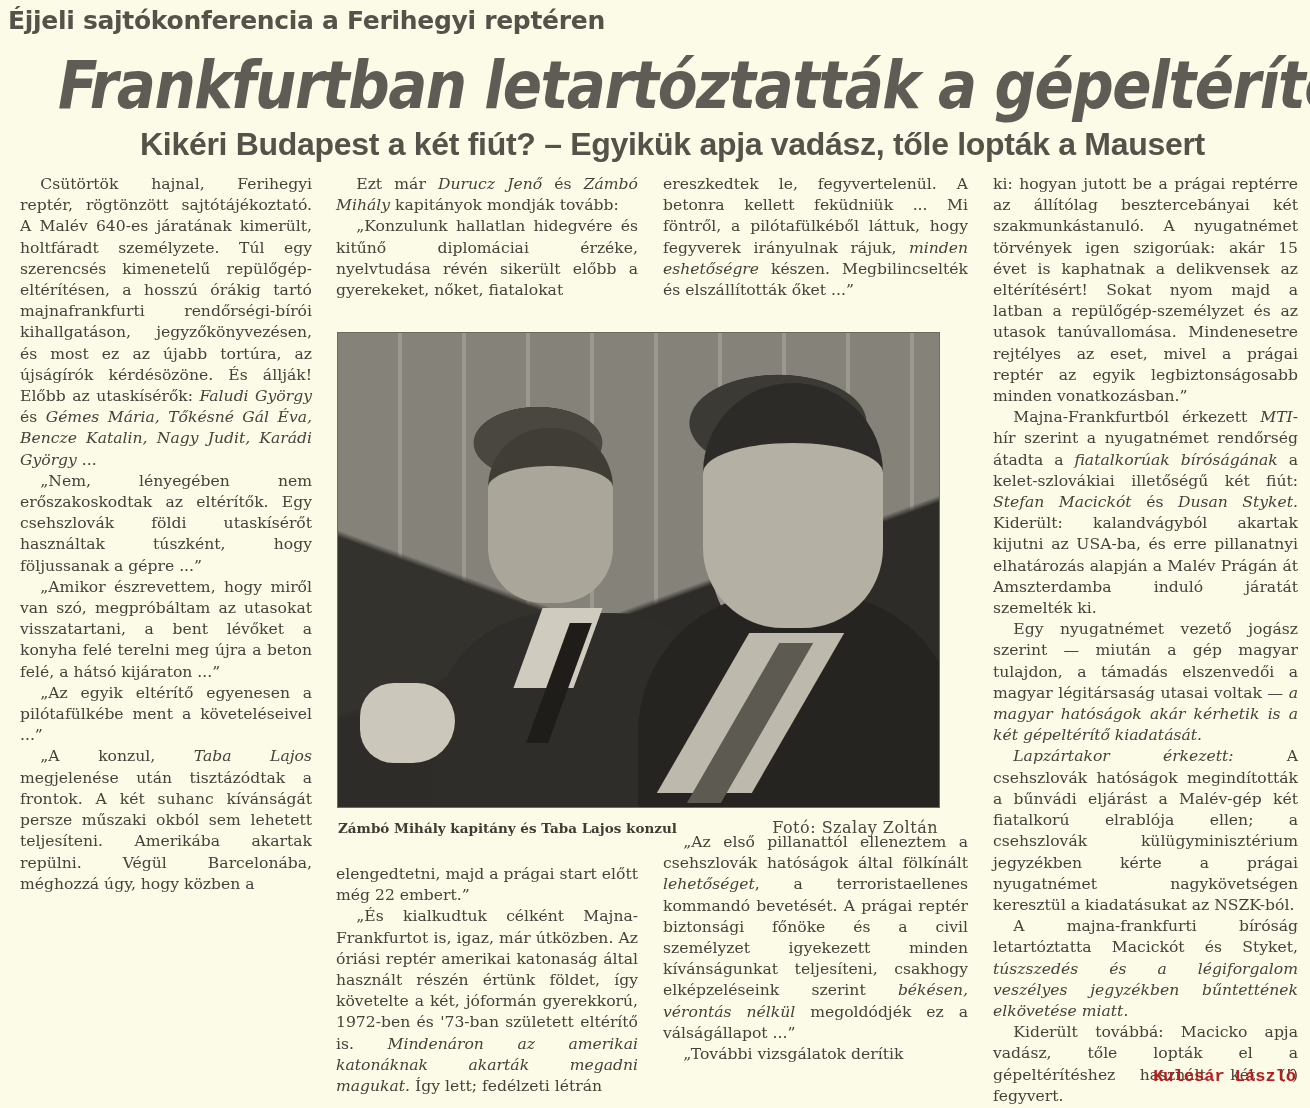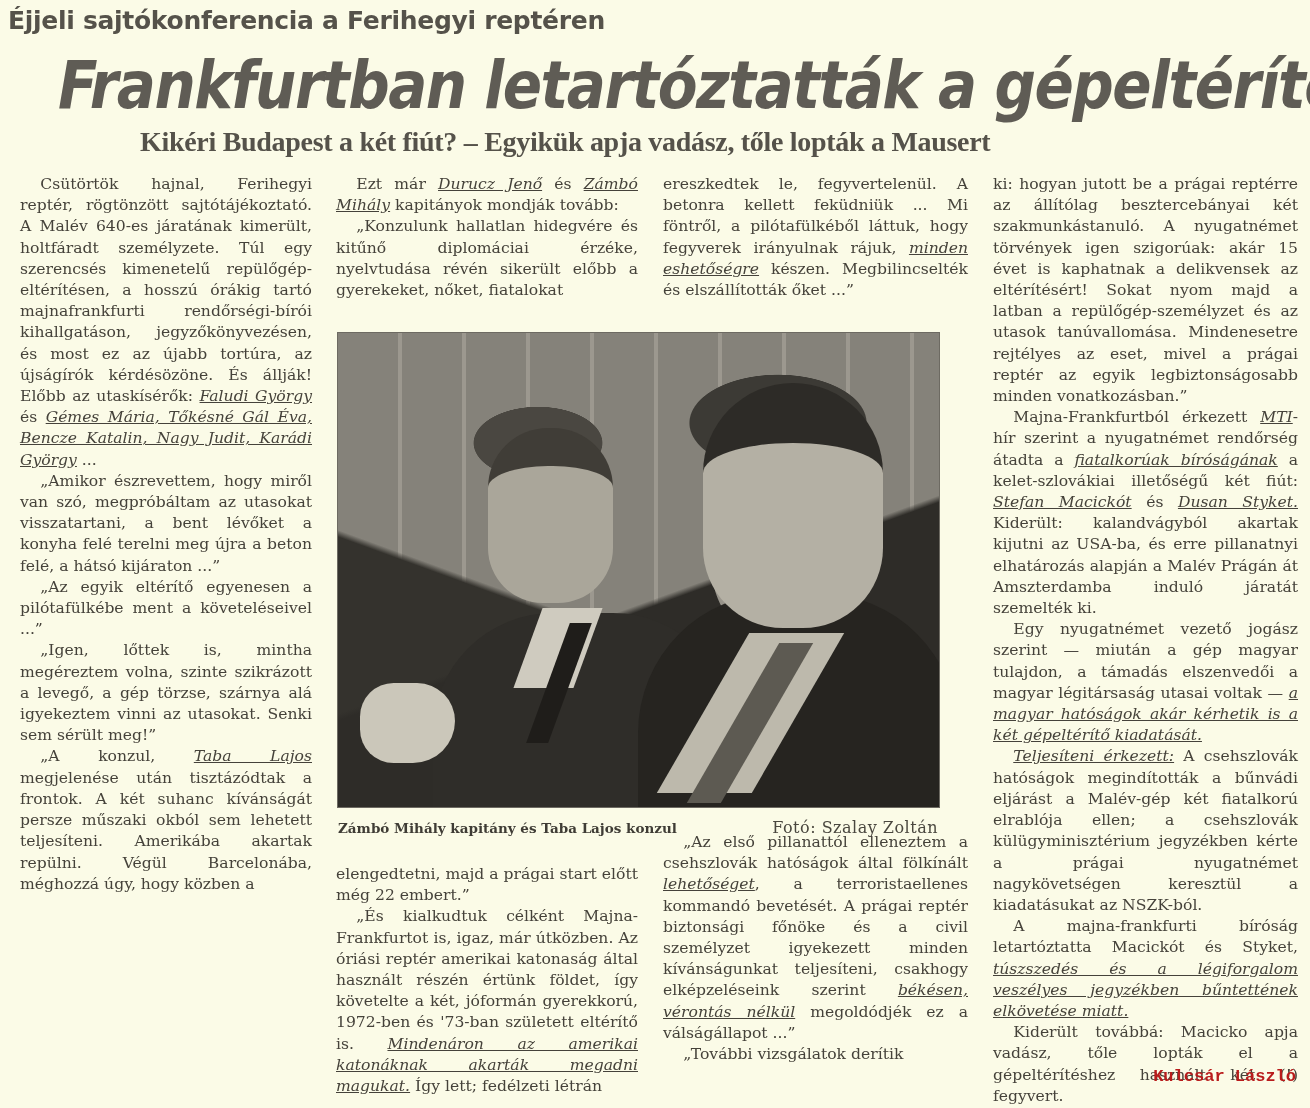--- a/index.html
+++ b/index.html
@@ -17,32 +17,32 @@
   }
   .headline {
     position:absolute; left:58px; top:48px; width:1200px;
     font-family:"DejaVu Sans", sans-serif; font-weight:bold; font-style:italic;
     font-size:58px; color:#5f5c55; letter-spacing:-1.5px;
     transform:scaleY(1.12); transform-origin:left top;
     white-space:nowrap;
   }
   .deck {
     position:absolute; left:140px; top:126px;
-    font-family:Liberation Serif, serif; font-weight:bold;
-    font-size:28px; color:#55524a; letter-spacing:-0.3px;
+    font-family:Liberation Sans, sans-serif; font-weight:bold;
+    font-size:32px; color:#55524a; letter-spacing:-0.3px;
     white-space:nowrap;
   }
   .col {
     position:absolute;
     font-size:15.6px; line-height:21.2px;
     text-align:justify; hyphens:manual;
   }
   .col p { margin:0; text-indent:1.3em; }
   .col p.noindent { text-indent:0; }
-  .col .it { font-style:italic;text-decoration:underline; }
+  .col .it { font-style:italic; }
   #col1 { left:20px; top:174px; width:292px; }
   #col2 { left:336px; top:174px; width:302px; }
   #col3 { left:663px; top:174px; width:305px; }
   #col4 { left:993px; top:174px; width:305px; }
   #col2b { left:336px; top:864px; width:302px; }
   #col3b { left:663px; top:832px; width:305px; }
   .photo {
     position:absolute; left:337px; top:332px; width:601px; height:474px;
     background:
       radial-gradient(ellipse 70px 90px at 200px 190px, #b9b5a8 0%, #8f8b80 70%, transparent 71%),
@@ -112,37 +112,37 @@
 </head>
 <body>
 
 <div>
   <div class="kicker">Éjjeli sajtókonferencia a Ferihegyi reptéren</div>
   <div class="headline">Frankfurtban letartóztatták a gépeltérítőket</div>
   <div class="deck">Kikéri Budapest a két fiút? – Egyikük apja vadász, tőle lopták a Mausert</div>
 
   <div class="col" id="col1">
       <p><span>Csütörtök hajnal, Ferihegyi reptér, rögtönzött sajtótájékoztató. A Malév 640-es járatának kimerült, holtfáradt személyzete. Túl egy szerencsés kimenetelű repülőgép-eltérítésen, a hosszú órákig tartó majnafrankfurti rendőrségi-bírói kihallgatáson, jegyzőkönyvezésen, és most ez az újabb tortúra, az újságírók kérdésözöne. És állják! Előbb az utaskísérők: </span><span class="it">Faludi György</span><span> és </span><span class="it">Gémes Mária, Tőkésné Gál Éva, Bencze Katalin, Nagy Judit, Karádi György</span><span> ...</span></p>
+      <p><span>„Nem, lényegében nem erőszakoskodtak az eltérítők. Egy csehszlovák földi utaskísérőt használtak túszként, hogy följussanak a gépre ...”</span></p>
       <p><span>„Amikor észrevettem, hogy miről van szó, megpróbáltam az utasokat visszatartani, a bent lévőket a konyha felé terelni meg újra a beton felé, a hátsó kijáraton ...”</span></p>
       <p><span>„Az egyik eltérítő egyenesen a pilótafülkébe ment a követeléseivel ...”</span></p>
-      <p><span>„Igen, lőttek is, mintha megéreztem volna, szinte szikrázott a levegő, a gép törzse, szárnya alá igyekeztem vinni az utasokat. Senki sem sérült meg!”</span></p>
       <p><span>„A konzul, </span><span class="it">Taba Lajos</span><span> megjelenése után tisztázódtak a frontok. A két suhanc kívánságát persze műszaki okból sem lehetett teljesíteni. Amerikába akartak repülni. Végül Barcelonába, méghozzá úgy, hogy közben a </span></p>
     </div>
   <div class="col" id="col2">
       <p><span>Ezt már </span><span class="it">Durucz Jenő</span><span> és </span><span class="it">Zámbó Mihály</span><span> kapitányok mondják tovább:</span></p>
       <p><span>„Konzulunk hallatlan hidegvére és kitűnő diplomáciai érzéke, nyelvtudása révén sikerült előbb a gyerekeket, nőket, fiatalokat</span></p>
     </div>
   <div class="col" id="col3">
       <p class="noindent"><span>ereszkedtek le, fegyvertelenül. A betonra kellett feküdniük ... Mi föntről, a pilótafülkéből láttuk, hogy fegyverek irányulnak rájuk, </span><span class="it">minden eshetőségre</span><span> készen. Megbilincselték és elszállították őket ...”</span></p>
     </div>
   <div class="col" id="col4">
       <p class="noindent"><span>ki: hogyan jutott be a prágai reptérre az állítólag besztercebányai két szakmunkástanuló. A nyugatnémet törvények igen szigorúak: akár 15 évet is kaphatnak a delikvensek az eltérítésért! Sokat nyom majd a latban a repülőgép-személyzet és az utasok tanúvallomása. Mindenesetre rejtélyes az eset, mivel a prágai reptér az egyik legbiztonságosabb minden vonatkozásban.”</span></p>
       <p><span>Majna-Frankfurtból érkezett </span><span class="it">MTI</span><span>-hír szerint a nyugatnémet rendőrség átadta a </span><span class="it">fiatalkorúak bíróságának</span><span> a kelet-szlovákiai illetőségű két fiút: </span><span class="it">Stefan Macickót</span><span> és </span><span class="it">Dusan Styket.</span><span> Kiderült: kalandvágyból akartak kijutni az USA-ba, és erre pillanatnyi elhatározás alapján a Malév Prágán át Amszterdamba induló járatát szemelték ki.</span></p>
       <p><span>Egy nyugatnémet vezető jogász szerint — miután a gép magyar tulajdon, a támadás elszenvedői a magyar légitársaság utasai voltak — </span><span class="it">a magyar hatóságok akár kérhetik is a két gépeltérítő kiadatását.</span></p>
-      <p><span class="it">Teljesíteni érkezett:</span><span> A csehszlovák hatóságok megindították a bűnvádi eljárást a Malév-gép két fiatalkorú elrablója ellen; a csehszlovák külügyminisztérium jegyzékben kérte a prágai nyugatnémet nagykövetségen keresztül a kiadatásukat az NSZK-ból.</span></p>
+      <p><span class="it">Lapzártakor érkezett:</span><span> A csehszlovák hatóságok megindították a bűnvádi eljárást a Malév-gép két fiatalkorú elrablója ellen; a csehszlovák külügyminisztérium jegyzékben kérte a prágai nyugatnémet nagykövetségen keresztül a kiadatásukat az NSZK-ból.</span></p>
       <p><span>A majna-frankfurti bíróság letartóztatta Macickót és Styket, </span><span class="it">túszszedés és a légiforgalom veszélyes jegyzékben bűntettének elkövetése miatt.</span></p>
       <p><span>Kiderült továbbá: Macicko apja vadász, tőle lopták el a gépeltérítéshez használt két (!) fegyvert.</span></p>
     </div>
 
   <div class="photo" title="Two men in dark suits and ties, seated">
     <div class="fig1"></div>
     <div class="fig2"></div>
     <div class="shirt1"></div>
     <div class="tie1"></div>
     <div class="shirt2"></div>

